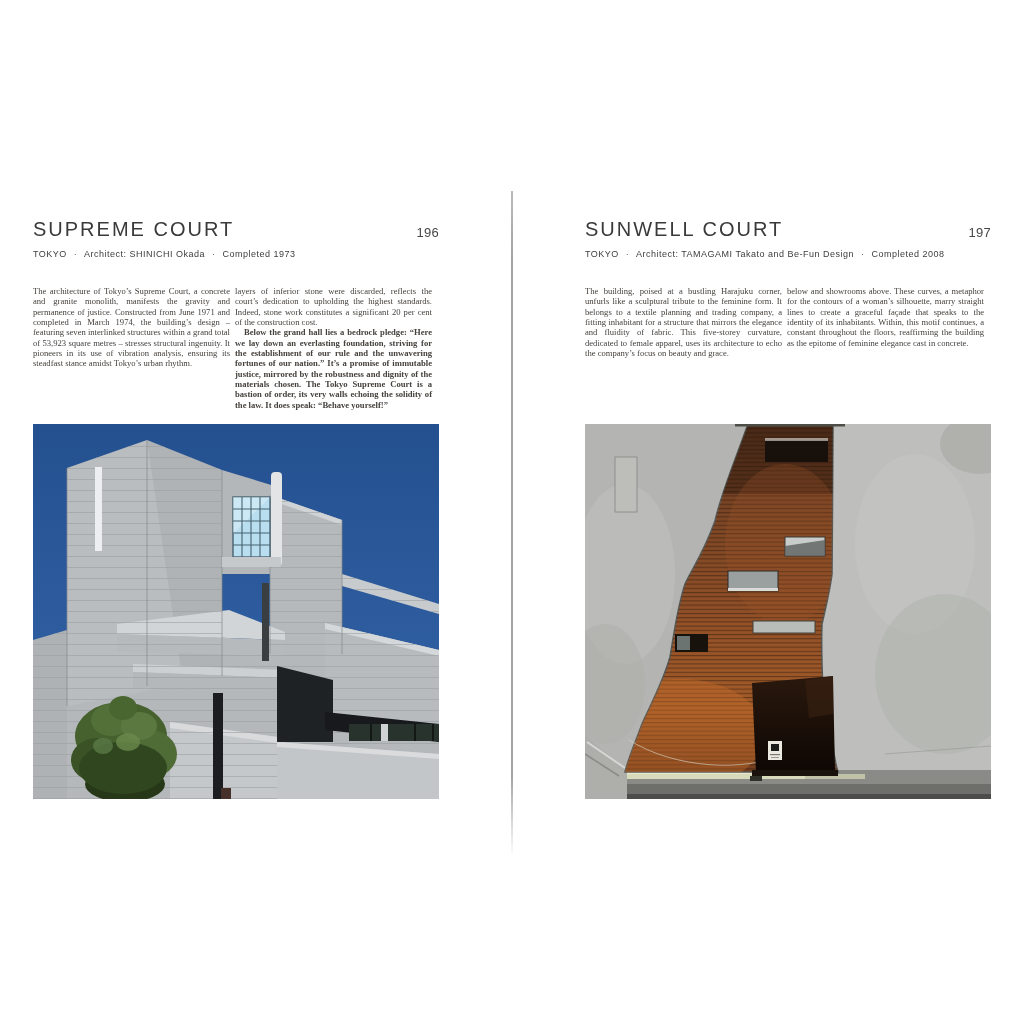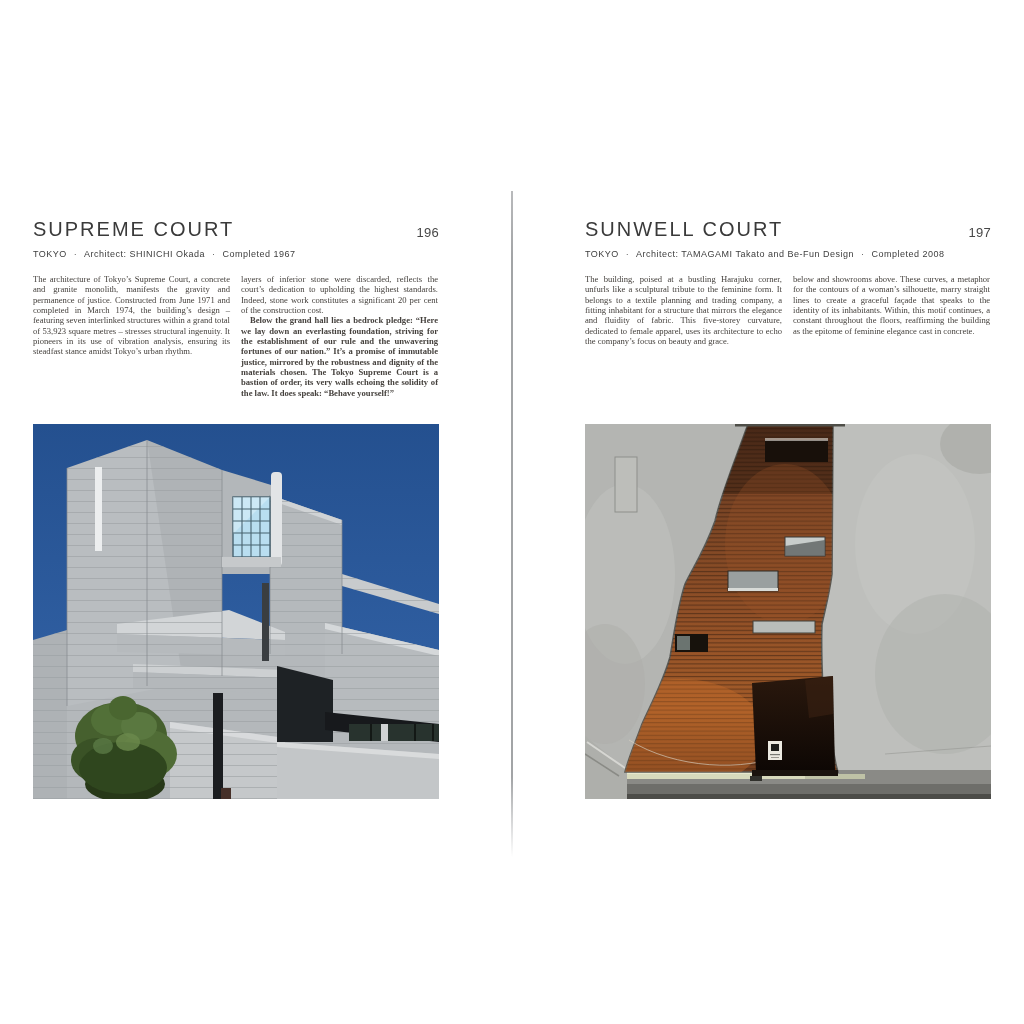--- a/index.html
+++ b/index.html
@@ -23,21 +23,21 @@
   .pagenum{
     position:absolute;right:0;top:7px;font-size:13px;color:#474747;letter-spacing:0.3px;
   }
   .meta{
     position:absolute;top:249px;left:0;font-size:9px;letter-spacing:0.5px;color:#3d3d3d;
     white-space:nowrap;
   }
   .meta .seg{margin-right:4px;text-align:center;}
   .meta .dot{margin-right:4px;color:#5a5a5a;}
   .body-text{
-    position:absolute;top:274px;left:0;width:406px;display:flex;gap:11px;
+    position:absolute;top:286px;left:0;width:406px;display:flex;gap:5px;
     font-family:"Liberation Serif","DejaVu Serif",serif;
     font-size:8.6px;line-height:10.35px;color:#45413d;text-align:justify;
   }
   .col{width:197px;}
   .col p{margin:0;}
   .col p.indent{text-indent:9px;font-weight:bold;}
   .photo{position:absolute;top:424px;left:0;width:406px;height:375px;margin:0;}
   .photo svg{display:block;width:406px;height:375px;}
 </style>
 </head>
@@ -50,21 +50,21 @@
   <section class="page left">
     <header class="page-header">
       <h1 class="title">SUPREME COURT</h1>
       <span class="pagenum">196</span>
     </header>
     <div class="meta">
       <span class="seg">TOKYO</span>
       <span class="dot">·</span>
       <span class="seg">Architect: SHINICHI Okada</span>
       <span class="dot">·</span>
-      <span class="seg">Completed 1967</span>
+      <span class="seg">Completed 1973</span>
     </div>
     <div class="body-text">
       <div class="col">
         <p>The architecture of Tokyo’s Supreme Court, a concrete and granite monolith, manifests the gravity and permanence of justice. Constructed from June 1971 and completed in March 1974, the building’s design – featuring seven interlinked structures within a grand total of 53,923 square metres – stresses structural ingenuity. It pioneers in its use of vibration analysis, ensuring its steadfast stance amidst Tokyo’s urban rhythm.</p>
       </div>
       <div class="col">
         <p>layers of inferior stone were discarded, reflects the court’s dedication to upholding the highest standards. Indeed, stone work constitutes a significant 20 per cent of the construction cost.</p>
         <p class="indent">Below the grand hall lies a bedrock pledge: “Here we lay down an everlasting foundation, striving for the establishment of our rule and the unwavering fortunes of our nation.” It’s a promise of immutable justice, mirrored by the robustness and dignity of the materials chosen. The Tokyo Supreme Court is a bastion of order, its very walls echoing the solidity of the law. It does speak: “Behave yourself!”</p>
       </div>
     </div>

